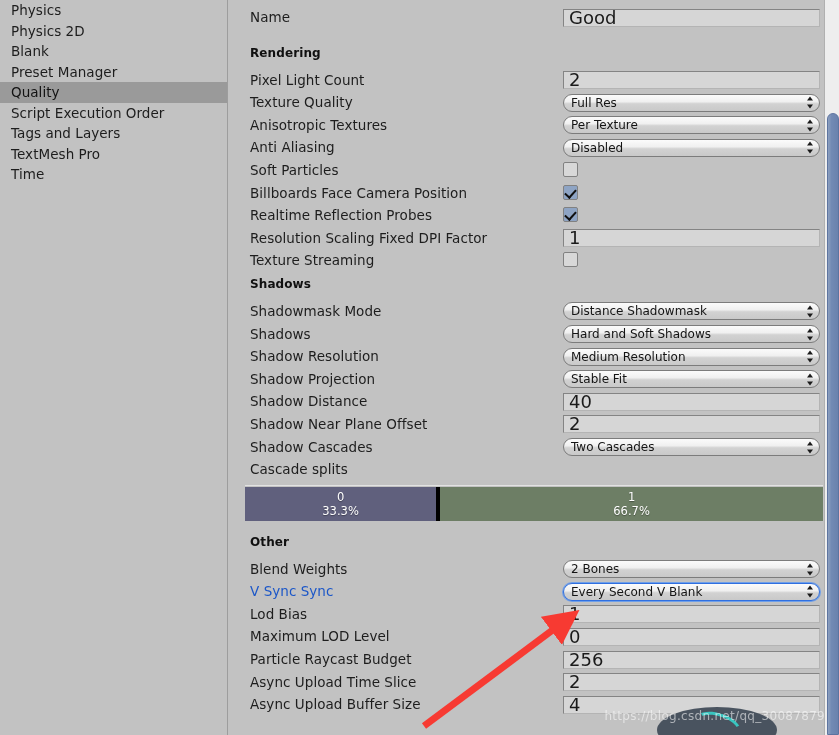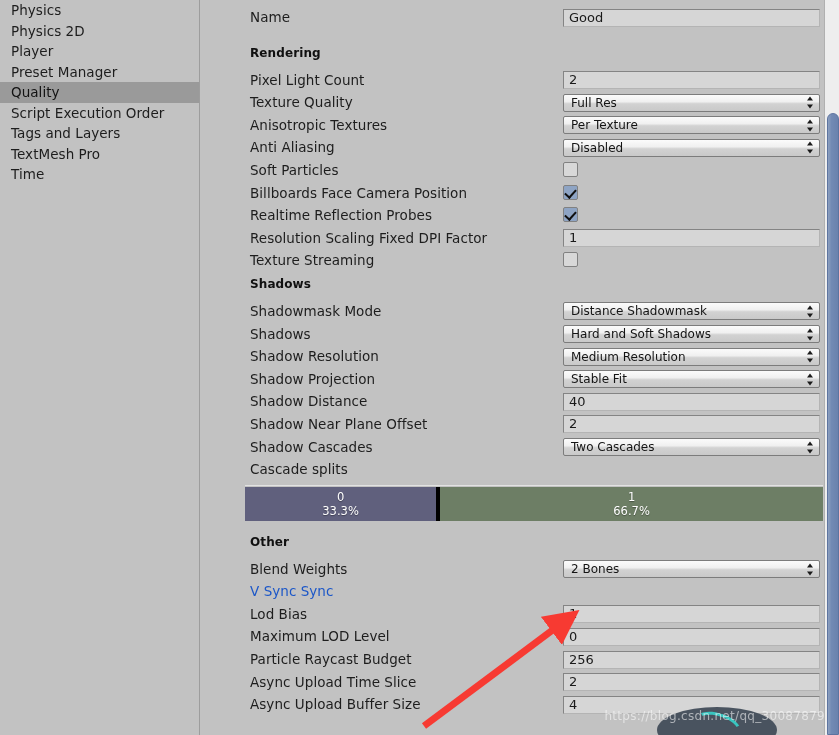--- a/index.html
+++ b/index.html
@@ -14,21 +14,21 @@
     position: relative;
     width: 839px; height: 735px;
     background: #c2c2c2;
     overflow: hidden;
   }
 
   
   #sidebar {
     position: absolute;
     left: 0; top: 0;
-    width: 200px; height: 735px;
+    width: 228px; height: 735px;
     background: #c2c2c2;
     border-right: 1px solid #9d9d9d;
     padding-top: 0px;
   }
   .side-item {
     height: 20.5px;
     line-height: 20.5px;
     padding-left: 11px;
     font-size: 13.5px;
     color: #1d1d1d;
@@ -86,33 +86,33 @@
     width: 257px;
     height: 18px;
   }
 
   
   .txt {
     background: #d6d6d6;
     border: 1px solid #848484;
     border-right-color: #b4b4b4;
     border-bottom-color: #b4b4b4;
-    font-size: 13px;
+    font-size: 18px;
     color: #1a1a1a;
     padding: 0 0 0 5px;
     line-height: 16px;
     white-space: nowrap;
     overflow: hidden;
   }
 
   
   .dd {
     background: linear-gradient(to bottom, #fbfbfb 0%, #f0f0f0 42%, #d2d2d2 55%, #c9c9c9 100%);
     border: 1px solid #7c7c7c;
-    border-radius: 2px;
+    border-radius: 9px;
     font-size: 12px;
     color: #141414;
     padding: 0 18px 0 7px;
     line-height: 16px;
     white-space: nowrap;
     overflow: hidden;
     font-family: "DejaVu Sans", sans-serif;
   }
   .dd.focused {
     border-color: #2f6fe0;
@@ -262,21 +262,21 @@
   }
 </style>
 </head>
 <body>
 
 <div id="root">
 
   <div id="sidebar">
       <div class="side-item"><span>Physics</span></div>
       <div class="side-item"><span>Physics 2D</span></div>
-      <div class="side-item"><span>Player</span></div>
+      <div class="side-item"><span>Blank</span></div>
       <div class="side-item"><span>Preset Manager</span></div>
       <div class="side-item selected"><span>Quality</span></div>
       <div class="side-item"><span>Script Execution Order</span></div>
       <div class="side-item"><span>Tags and Layers</span></div>
       <div class="side-item"><span>TextMesh Pro</span></div>
       <div class="side-item"><span>Time</span></div>
     </div>
 
   <div id="main">
       <div style="height: 7px;"></div>
@@ -401,20 +401,24 @@
       </div>
       <div class="row">
         <div class="row-label">Blend Weights</div>
         <div class="field dd"><span>2 Bones</span><span class="arrows">
             <i class="up"></i>
             <i class="dn"></i>
           </span></div>
       </div>
       <div class="row">
         <div class="row-label highlight">V Sync Sync</div>
+        <div class="field dd focused"><span>Every Second V Blank</span><span class="arrows">
+            <i class="up"></i>
+            <i class="dn"></i>
+          </span></div>
       </div>
       <div class="row">
         <div class="row-label">Lod Bias</div>
         <div class="field txt"><span>1</span></div>
       </div>
       <div class="row">
         <div class="row-label">Maximum LOD Level</div>
         <div class="field txt"><span>0</span></div>
       </div>
       <div class="row">

